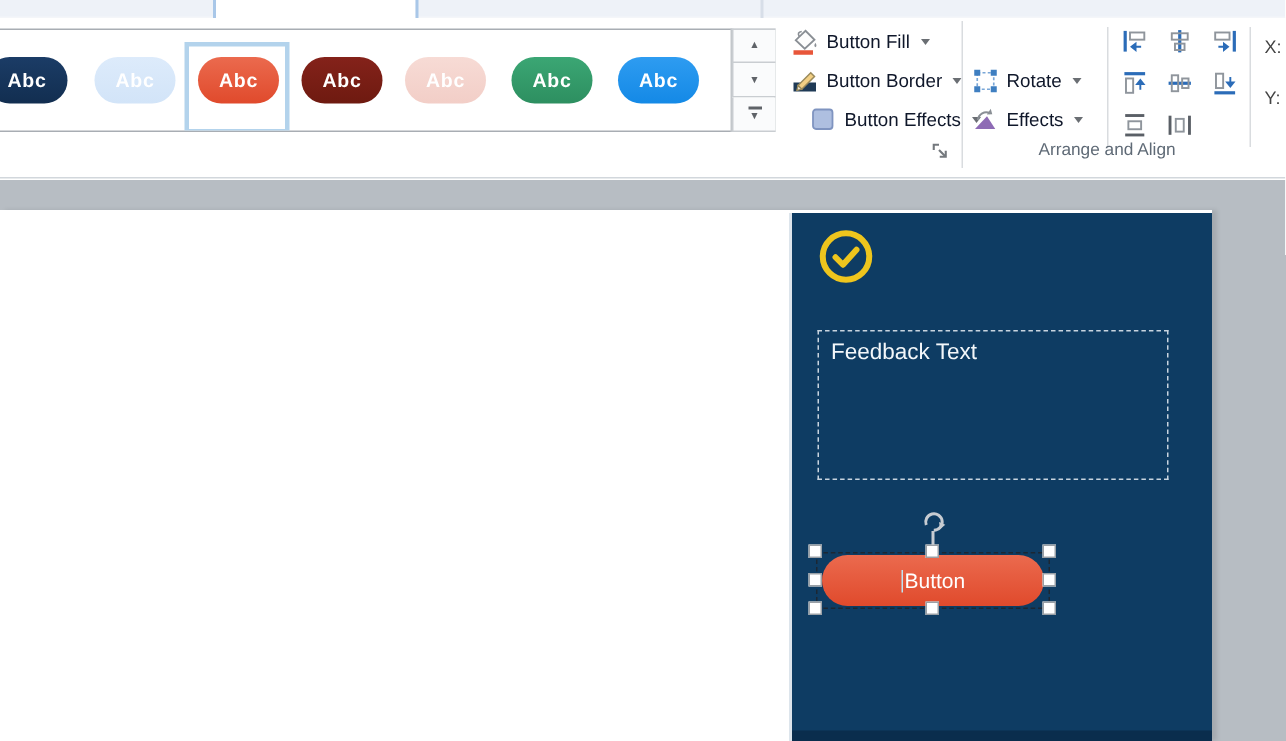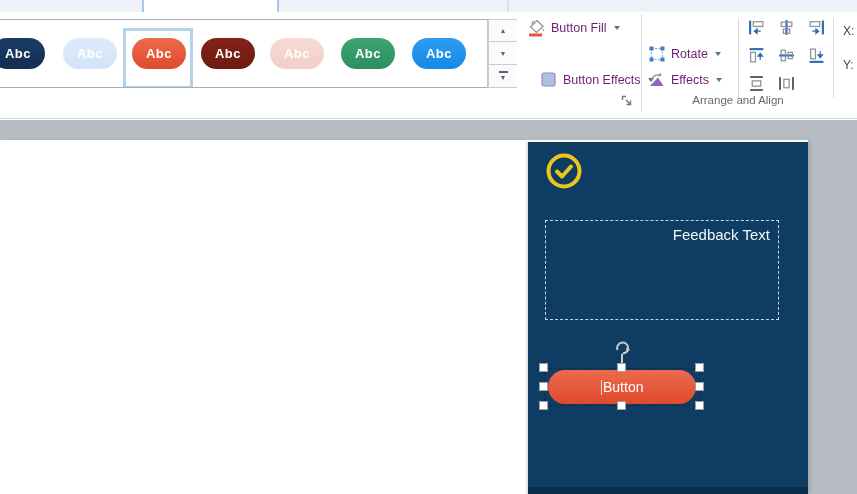--- a/index.html
+++ b/index.html
@@ -27,38 +27,38 @@
   .gal-btn { position:relative; width:100%; height:23px; background:#fafbfc; border:1px solid #c9cdd1; border-right:none;
              display:flex; flex-direction:column; align-items:center; justify-content:center;
              font-size:7px; color:#5f6368; cursor:pointer; }
   .gal-btn + .gal-btn { border-top:none; }
   .gal-btn .bar { width:9px; height:1.5px; background:#5f6368; margin-bottom:1px; }
 
   .group-label { position:absolute; top:82px; font-size:11.5px; color:#5f6a76; text-align:center; }
   .launcher { position:absolute; left:620px; top:82px; width:13px; height:13px; cursor:pointer; }
 
   .rb-btn { position:absolute; height:23px; display:flex; align-items:center; gap:5px; cursor:pointer;
-            font-size:12.5px; color:#701a75; white-space:nowrap; }
+            font-size:12.5px; color:#0f172a; white-space:nowrap; }
   .rb-btn .icon { width:18px; height:18px; flex:0 0 auto; }
   .caret { display:inline-block; width:0; height:0; border-left:3.5px solid transparent; border-right:3.5px solid transparent; border-top:4px solid #6a6e73; margin-left:2px; }
 
   .align-btn { position:absolute; width:24px; height:24px; display:flex; align-items:center; justify-content:center; cursor:pointer; }
 
   .poslabel { position:absolute; font-size:12px; color:#444; }
 
   
   .workspace { left:0; top:120px; width:857px; height:374px; background:#b7bdc3; }
   .slide { position:absolute; left:0; top:20px; width:808px; height:354px; background:#ffffff; box-shadow:3px 0 3px rgba(0,0,0,.10); }
   .panel { position:absolute; left:526px; top:22px; width:282px; height:352px; background:#0e3c63; border-left:2px solid #dde5ec; }
   .panel-bottom-bar { position:absolute; left:0; bottom:0; width:100%; height:7px; background:#0a2d4d; }
 
   .check-wrap { position:absolute; left:17px; top:10px; width:38px; height:38px; cursor:pointer; }
 
   .feedback-box { position:absolute; left:17px; top:78px; width:234px; height:100px;
-                  border:1px dashed rgba(233,239,245,.85); color:#f3f7fa; font-size:15px; padding:5px 8px; cursor:text;text-align:right; }
+                  border:1px dashed rgba(233,239,245,.85); color:#f3f7fa; font-size:15px; padding:5px 8px; cursor:text; }
 
   .sel-rect { position:absolute; left:16px; top:226px; width:156px; height:38px; border:1px dashed #1c2733; }
   .canvas-btn { position:absolute; left:20px; top:228px; width:148px; height:34px; border-radius:17px;
                 display:flex; align-items:center; justify-content:center; color:#fff; font-size:14px; cursor:pointer; }
   .text-caret { display:inline-block; width:1.5px; height:15px; background:#bfe3f2; margin-right:1px; vertical-align:middle; }
   .handle { position:absolute; width:9px; height:9px; background:#ffffff; border:1px solid #9aa0a6; cursor:pointer; }
   .rotate-stem { position:absolute; left:93px; top:212px; width:1.5px; height:15px; background:#c7ccd2; }
   .rotate-handle { position:absolute; left:84px; top:196px; width:20px; height:20px; cursor:pointer; }
 </style>
 </head>
@@ -116,20 +116,29 @@
     <div class="rb-btn" style="left:528px; top:4px">
       <svg class="icon" viewBox="0 0 18 18">
         <path d="M9 1.5 L15 7.5 L8.5 13.5 L2.5 7.8 Z" fill="#fdfdfd" stroke="#8a8f95" stroke-width="1.2"></path>
         <path d="M5 5.5 Q3 2.5 6.5 2" fill="none" stroke="#8a8f95" stroke-width="1.1"></path>
         <path d="M15.6 9.5 q1.4 2.2 0 3 q-1.4-.8 0-3" fill="#8a8f95"></path>
         <rect class="accent-bar-0" x="1" y="14.5" width="13" height="3" fill="#e8563a"></rect>
       </svg>
       <span>Button Fill</span>
       <span class="caret"></span>
     </div>
+    <div class="rb-btn" style="left:528px; top:30px">
+      <svg class="icon" viewBox="0 0 18 18">
+        <rect class="accent-bar-1" x="1" y="10" width="15" height="6" fill="#1f3a56"></rect>
+        <path d="M4 12 L12.5 3.5 L15 6 L6.5 14.5 Z" fill="#f2cf84" stroke="#9b8a5a" stroke-width="1"></path>
+        <path d="M4 12 L6.5 14.5 L3.2 15.3 Z" fill="#e8e2d2" stroke="#9b8a5a" stroke-width=".8"></path>
+      </svg>
+      <span>Button Border</span>
+      <span class="caret"></span>
+    </div>
     <div class="rb-btn" style="left:540px; top:56px">
       <svg class="icon" viewBox="0 0 18 18">
         <rect x="2" y="2" width="13" height="13" rx="2" fill="#aebfe0" stroke="#7f94c0" stroke-width="1.2"></rect>
       </svg>
       <span>Button Effects</span>
       <span class="caret"></span>
     </div>
 
     <svg class="launcher" viewBox="0 0 13 13">
       <path d="M2.5 6 V2.5 H6" fill="none" stroke="#74787d" stroke-width="1.4"></path>

